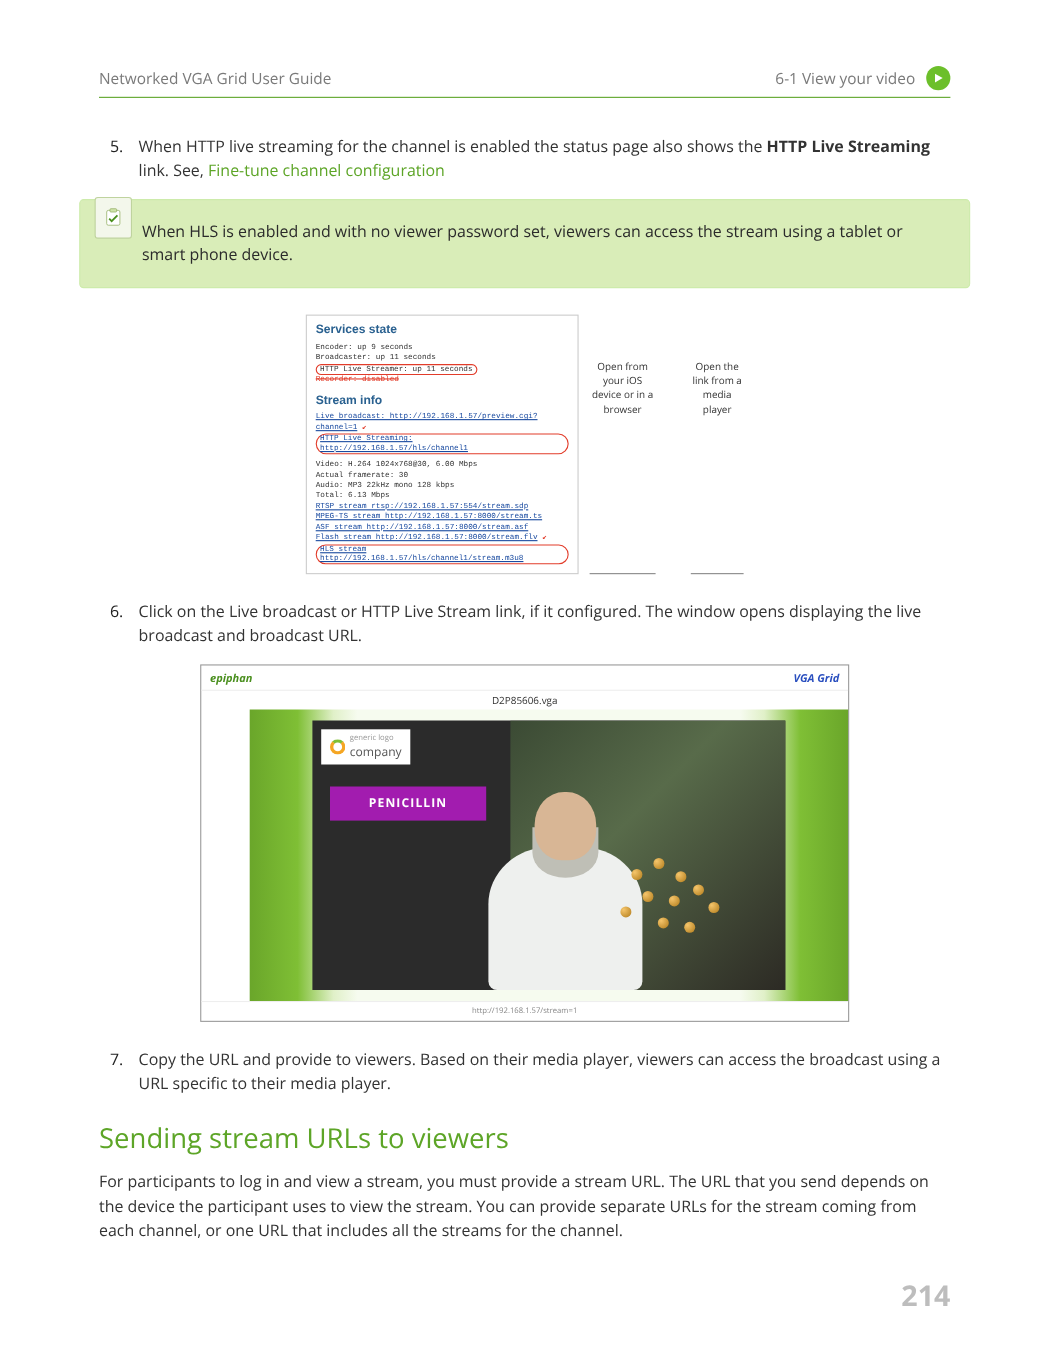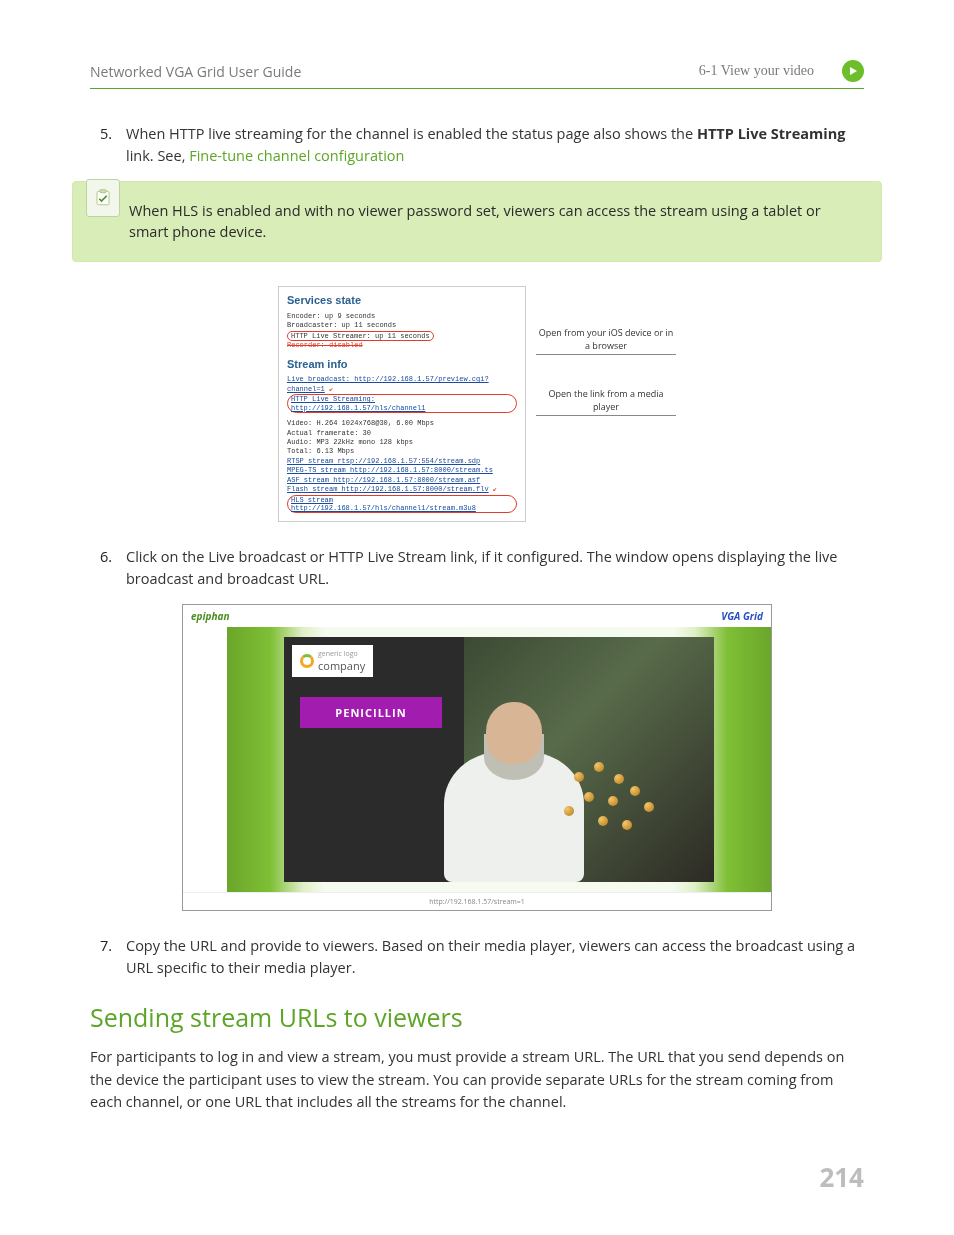--- a/index.html
+++ b/index.html
@@ -23,22 +23,21 @@
     padding-bottom: 6px;
     margin-bottom: 34px;
   }
   .breadcrumb-left, .breadcrumb-right {
     color: #7a7a7a;
     font-size: 14px;
   }
   .breadcrumb-right {
     display: flex;
     align-items: center;
-    gap: 28px;
-    font-family: Liberation Serif, serif;
+    gap: 10px;
   }
   .play-badge {
     width: 22px; height: 22px;
     background: #6cbf2a;
     border-radius: 50%;
     display: flex; align-items: center; justify-content: center;
   }
   .play-badge svg { width: 10px; height: 10px; fill: #fff; }
   .list-item {
     display: flex;
@@ -106,21 +105,21 @@
     border-radius: 10px;
     padding: 0 3px;
     line-height: 1.2;
   }
   .crossed {
     text-decoration: line-through;
     text-decoration-color: #e23c2a;
   }
   .blue-link-mono { color: #1a4ba0; text-decoration: underline; }
   .fig-annot {
-    display: flex; flex-direction: column; gap: 32px;
+    display: flex; flex-direction: row; gap: 32px;
     font-size: 9px;
     color: #333;
     text-align: center;
     width: 140px;
     padding-top: 40px;
   }
   .annot-line {
     border-bottom: 1px solid #888;
     padding-bottom: 2px;
   }
@@ -336,20 +335,21 @@
     <div class="list-num">6.</div>
     <div class="list-body">Click on the Live broadcast or HTTP Live Stream link, if it configured. The window opens displaying the live broadcast and broadcast URL.</div>
   </div>
 
   <div class="fig-player">
     <div class="player-window">
       <div class="player-chrome">
         <span class="epiphan">epiphan</span>
         <span class="vgagrid">VGA Grid</span>
       </div>
+      <div class="player-filename">D2P85606.vga</div>
       <div class="player-stage">
         <div class="player-video">
           <div class="scene-right"></div>
           <div class="logo-corner">
             <div class="logo-circle"></div>
             <div>
               <div style="font-size:7px;color:#999">generic logo</div>
               <div style="font-size:11px;color:#555">company</div>
             </div>
           </div>

